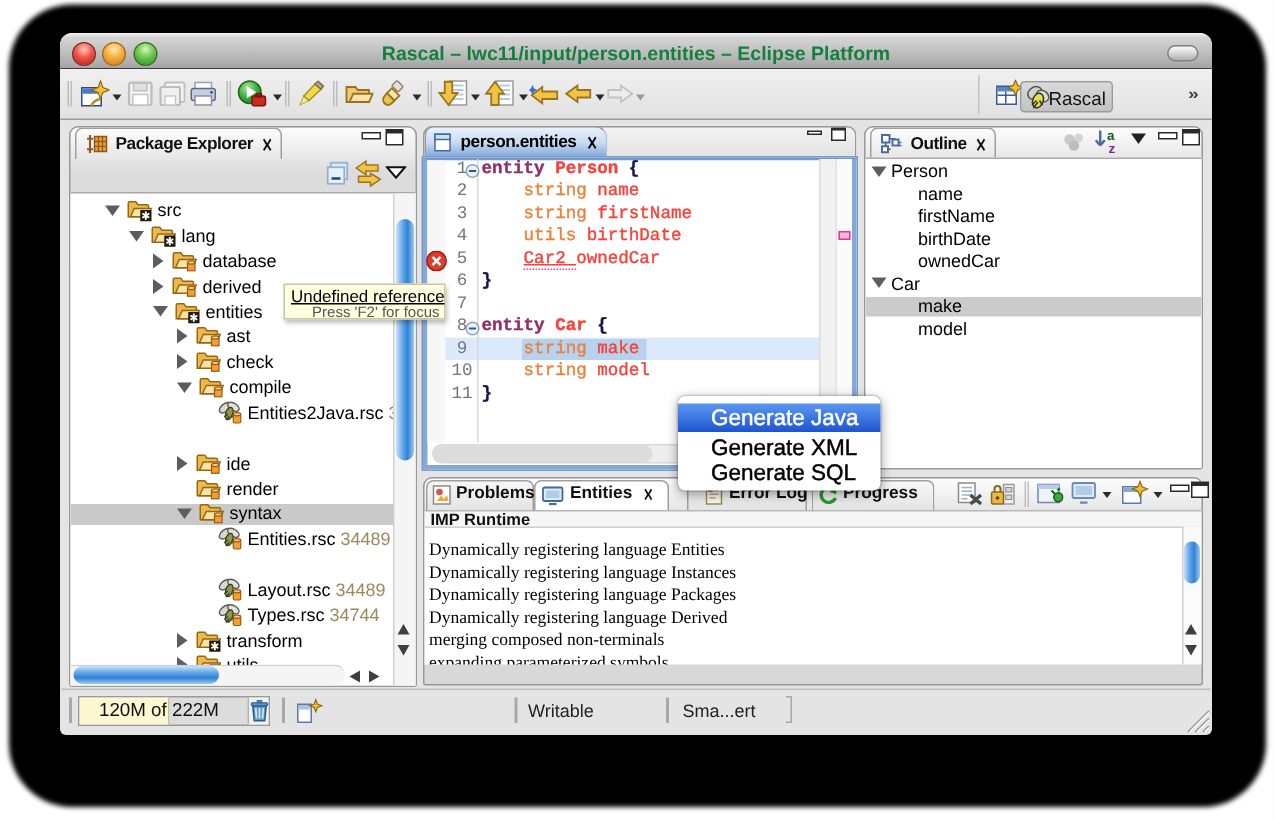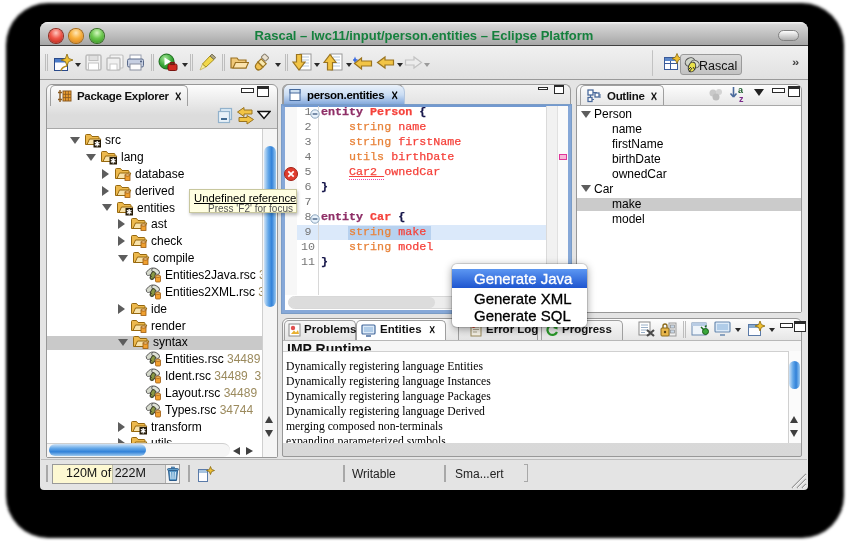--- a/index.html
+++ b/index.html
@@ -221,28 +221,20 @@
           <ellipse cx="13.5" cy="9" rx="2.5" ry="1.1" fill="#f8d090" stroke="#9a5a10" stroke-width="0.8"></ellipse>
         </svg>compile</div>
 <div class="trow" style="left:98px;top:137.4px;height:17px"><svg width="17" height="16" style="margin-right:3px">
           <ellipse cx="5.2" cy="4.8" rx="4.6" ry="2.6" fill="#d6dacd" stroke="#5a5a5a" stroke-width="0.9" transform="rotate(-38 5.2 4.8)"></ellipse>
           <ellipse cx="10.6" cy="4.2" rx="4.2" ry="2.4" fill="#e0e3d8" stroke="#5a5a5a" stroke-width="0.9" transform="rotate(32 10.6 4.2)"></ellipse>
           <ellipse cx="7.8" cy="8.6" rx="2.3" ry="4.2" fill="#8a9a45" stroke="#3a3a2a" stroke-width="0.9" transform="rotate(18 7.8 8.6)"></ellipse>
           <path d="M4.5 11 L7 9 M5.5 13 L8 10.5 M11.5 12.5 L9.5 10" stroke="#3a3a2a" stroke-width="0.8"></path>
           <rect x="10.5" y="9" width="5" height="6" rx="1" fill="#f2a030" stroke="#9a5a10" stroke-width="0.8"></rect>
           <ellipse cx="13" cy="9.2" rx="2.5" ry="1.1" fill="#f8c878" stroke="#9a5a10" stroke-width="0.8"></ellipse>
         </svg>Entities2Java.rsc<span style="color:#9b8a5d">&nbsp;3</span></div>
-<div class="trow" style="left:98px;top:154.2px;height:17px"><svg width="17" height="16" style="margin-right:3px">
-          <ellipse cx="5.2" cy="4.8" rx="4.6" ry="2.6" fill="#d6dacd" stroke="#5a5a5a" stroke-width="0.9" transform="rotate(-38 5.2 4.8)"></ellipse>
-          <ellipse cx="10.6" cy="4.2" rx="4.2" ry="2.4" fill="#e0e3d8" stroke="#5a5a5a" stroke-width="0.9" transform="rotate(32 10.6 4.2)"></ellipse>
-          <ellipse cx="7.8" cy="8.6" rx="2.3" ry="4.2" fill="#8a9a45" stroke="#3a3a2a" stroke-width="0.9" transform="rotate(18 7.8 8.6)"></ellipse>
-          <path d="M4.5 11 L7 9 M5.5 13 L8 10.5 M11.5 12.5 L9.5 10" stroke="#3a3a2a" stroke-width="0.8"></path>
-          <rect x="10.5" y="9" width="5" height="6" rx="1" fill="#f2a030" stroke="#9a5a10" stroke-width="0.8"></rect>
-          <ellipse cx="13" cy="9.2" rx="2.5" ry="1.1" fill="#f8c878" stroke="#9a5a10" stroke-width="0.8"></ellipse>
-        </svg>Entities2XML.rsc<span style="color:#9b8a5d">&nbsp;3</span></div>
 <div class="trow" style="left:71px;top:171.1px;height:17px"><span class="tri-r" style="margin-right:5px"></span><svg width="18" height="16" style="margin-right:3px">
           <path d="M1.5 12.5 L1.5 3.5 Q1.5 2.5 2.5 2.5 L6.5 2.5 L8 4.5 L14 4.5 Q15 4.5 15 5.5 L15 12.5 Z" fill="#edb94d" stroke="#96680f"></path>
           <path d="M3 12.5 L5.5 7 L16.8 7 L14.2 12.5 Z" fill="#f8e3ab" stroke="#96680f"></path>
           <rect x="11" y="9" width="5" height="5.5" fill="#f0a030" stroke="#9a5a10" stroke-width="0.8"></rect>
           <ellipse cx="13.5" cy="9" rx="2.5" ry="1.1" fill="#f8d090" stroke="#9a5a10" stroke-width="0.8"></ellipse>
         </svg>ide</div>
 <div class="trow" style="left:83px;top:188.0px;height:17px"><svg width="18" height="16" style="margin-right:3px">
           <path d="M1.5 12.5 L1.5 3.5 Q1.5 2.5 2.5 2.5 L6.5 2.5 L8 4.5 L14 4.5 Q15 4.5 15 5.5 L15 12.5 Z" fill="#edb94d" stroke="#96680f"></path>
           <path d="M3 12.5 L5.5 7 L16.8 7 L14.2 12.5 Z" fill="#f8e3ab" stroke="#96680f"></path>
           <rect x="11" y="9" width="5" height="5.5" fill="#f0a030" stroke="#9a5a10" stroke-width="0.8"></rect>
@@ -255,28 +247,20 @@
           <ellipse cx="13.5" cy="9" rx="2.5" ry="1.1" fill="#f8d090" stroke="#9a5a10" stroke-width="0.8"></ellipse>
         </svg>syntax</div>
 <div class="trow" style="left:98px;top:221.7px;height:17px"><svg width="17" height="16" style="margin-right:3px">
           <ellipse cx="5.2" cy="4.8" rx="4.6" ry="2.6" fill="#d6dacd" stroke="#5a5a5a" stroke-width="0.9" transform="rotate(-38 5.2 4.8)"></ellipse>
           <ellipse cx="10.6" cy="4.2" rx="4.2" ry="2.4" fill="#e0e3d8" stroke="#5a5a5a" stroke-width="0.9" transform="rotate(32 10.6 4.2)"></ellipse>
           <ellipse cx="7.8" cy="8.6" rx="2.3" ry="4.2" fill="#8a9a45" stroke="#3a3a2a" stroke-width="0.9" transform="rotate(18 7.8 8.6)"></ellipse>
           <path d="M4.5 11 L7 9 M5.5 13 L8 10.5 M11.5 12.5 L9.5 10" stroke="#3a3a2a" stroke-width="0.8"></path>
           <rect x="10.5" y="9" width="5" height="6" rx="1" fill="#f2a030" stroke="#9a5a10" stroke-width="0.8"></rect>
           <ellipse cx="13" cy="9.2" rx="2.5" ry="1.1" fill="#f8c878" stroke="#9a5a10" stroke-width="0.8"></ellipse>
         </svg>Entities.rsc<span style="color:#9b8a5d">&nbsp;34489</span></div>
-<div class="trow" style="left:98px;top:238.5px;height:17px"><svg width="17" height="16" style="margin-right:3px">
-          <ellipse cx="5.2" cy="4.8" rx="4.6" ry="2.6" fill="#d6dacd" stroke="#5a5a5a" stroke-width="0.9" transform="rotate(-38 5.2 4.8)"></ellipse>
-          <ellipse cx="10.6" cy="4.2" rx="4.2" ry="2.4" fill="#e0e3d8" stroke="#5a5a5a" stroke-width="0.9" transform="rotate(32 10.6 4.2)"></ellipse>
-          <ellipse cx="7.8" cy="8.6" rx="2.3" ry="4.2" fill="#8a9a45" stroke="#3a3a2a" stroke-width="0.9" transform="rotate(18 7.8 8.6)"></ellipse>
-          <path d="M4.5 11 L7 9 M5.5 13 L8 10.5 M11.5 12.5 L9.5 10" stroke="#3a3a2a" stroke-width="0.8"></path>
-          <rect x="10.5" y="9" width="5" height="6" rx="1" fill="#f2a030" stroke="#9a5a10" stroke-width="0.8"></rect>
-          <ellipse cx="13" cy="9.2" rx="2.5" ry="1.1" fill="#f8c878" stroke="#9a5a10" stroke-width="0.8"></ellipse>
-        </svg>Ident.rsc<span style="color:#9b8a5d">&nbsp;34489&nbsp;&nbsp;3</span></div>
 <div class="trow" style="left:98px;top:255.4px;height:17px"><svg width="17" height="16" style="margin-right:3px">
           <ellipse cx="5.2" cy="4.8" rx="4.6" ry="2.6" fill="#d6dacd" stroke="#5a5a5a" stroke-width="0.9" transform="rotate(-38 5.2 4.8)"></ellipse>
           <ellipse cx="10.6" cy="4.2" rx="4.2" ry="2.4" fill="#e0e3d8" stroke="#5a5a5a" stroke-width="0.9" transform="rotate(32 10.6 4.2)"></ellipse>
           <ellipse cx="7.8" cy="8.6" rx="2.3" ry="4.2" fill="#8a9a45" stroke="#3a3a2a" stroke-width="0.9" transform="rotate(18 7.8 8.6)"></ellipse>
           <path d="M4.5 11 L7 9 M5.5 13 L8 10.5 M11.5 12.5 L9.5 10" stroke="#3a3a2a" stroke-width="0.8"></path>
           <rect x="10.5" y="9" width="5" height="6" rx="1" fill="#f2a030" stroke="#9a5a10" stroke-width="0.8"></rect>
           <ellipse cx="13" cy="9.2" rx="2.5" ry="1.1" fill="#f8c878" stroke="#9a5a10" stroke-width="0.8"></ellipse>
         </svg>Layout.rsc<span style="color:#9b8a5d">&nbsp;34489</span></div>
 <div class="trow" style="left:98px;top:272.2px;height:17px"><svg width="17" height="16" style="margin-right:3px">
           <ellipse cx="5.2" cy="4.8" rx="4.6" ry="2.6" fill="#d6dacd" stroke="#5a5a5a" stroke-width="0.9" transform="rotate(-38 5.2 4.8)"></ellipse>
@@ -469,21 +453,21 @@
 <div class="tarr" style="left:735px;top:328px"></div>
 <svg class="abs" style="left:747px;top:320px" width="20" height="18">
       <rect x="1.5" y="4.5" width="12" height="11" fill="#fdfdff" stroke="#5a7aa8"></rect>
       <rect x="2" y="5" width="11" height="3" fill="#88aACC"></rect>
       <path d="M13 1 L14.4 4.6 L18 6 L14.4 7.4 L13 11 L11.6 7.4 L8 6 L11.6 4.6 Z" fill="#f0c030" stroke="#8a6a10" stroke-width="0.8"></path>
     </svg>
 <div class="tarr" style="left:769px;top:328px"></div>
 <div class="minbox" style="left:780px;top:323px"></div>
 <div class="maxbox" style="left:794px;top:321px"></div>
 <div class="abs" style="left:283px;top:340px;width:518px;height:11px;background:#f6f6f6;border-top:1px solid #b8b8b8"></div>
-<div class="abs" style="left:287px;top:340.5px;font-size:14px;font-weight:700;color:#111">IMP Runtime</div>
+<div class="abs" style="left:287px;top:340.5px;font-size:11px;font-weight:700;color:#111">IMP Runtime</div>
 <div class="abs" style="left:283px;top:351px;width:505px;height:92px;background:#fff;border-top:1px solid #d0d0d0;overflow:hidden">
 <div class="abs mono" style="left:3px;top:7px;font-size:11.7px;line-height:15px;white-space:pre;color:#000">Dynamically registering language Entities
 Dynamically registering language Instances
 Dynamically registering language Packages
 Dynamically registering language Derived
 merging composed non-terminals
 expanding parameterized symbols</div>
 </div>
 <div class="abs" style="left:788px;top:351px;width:13px;height:92px;background:#fbfbfb;border-left:1px solid #d0d0d0"></div>
 <div class="aqV" style="left:789px;top:361px;width:11px;height:28px"></div>

